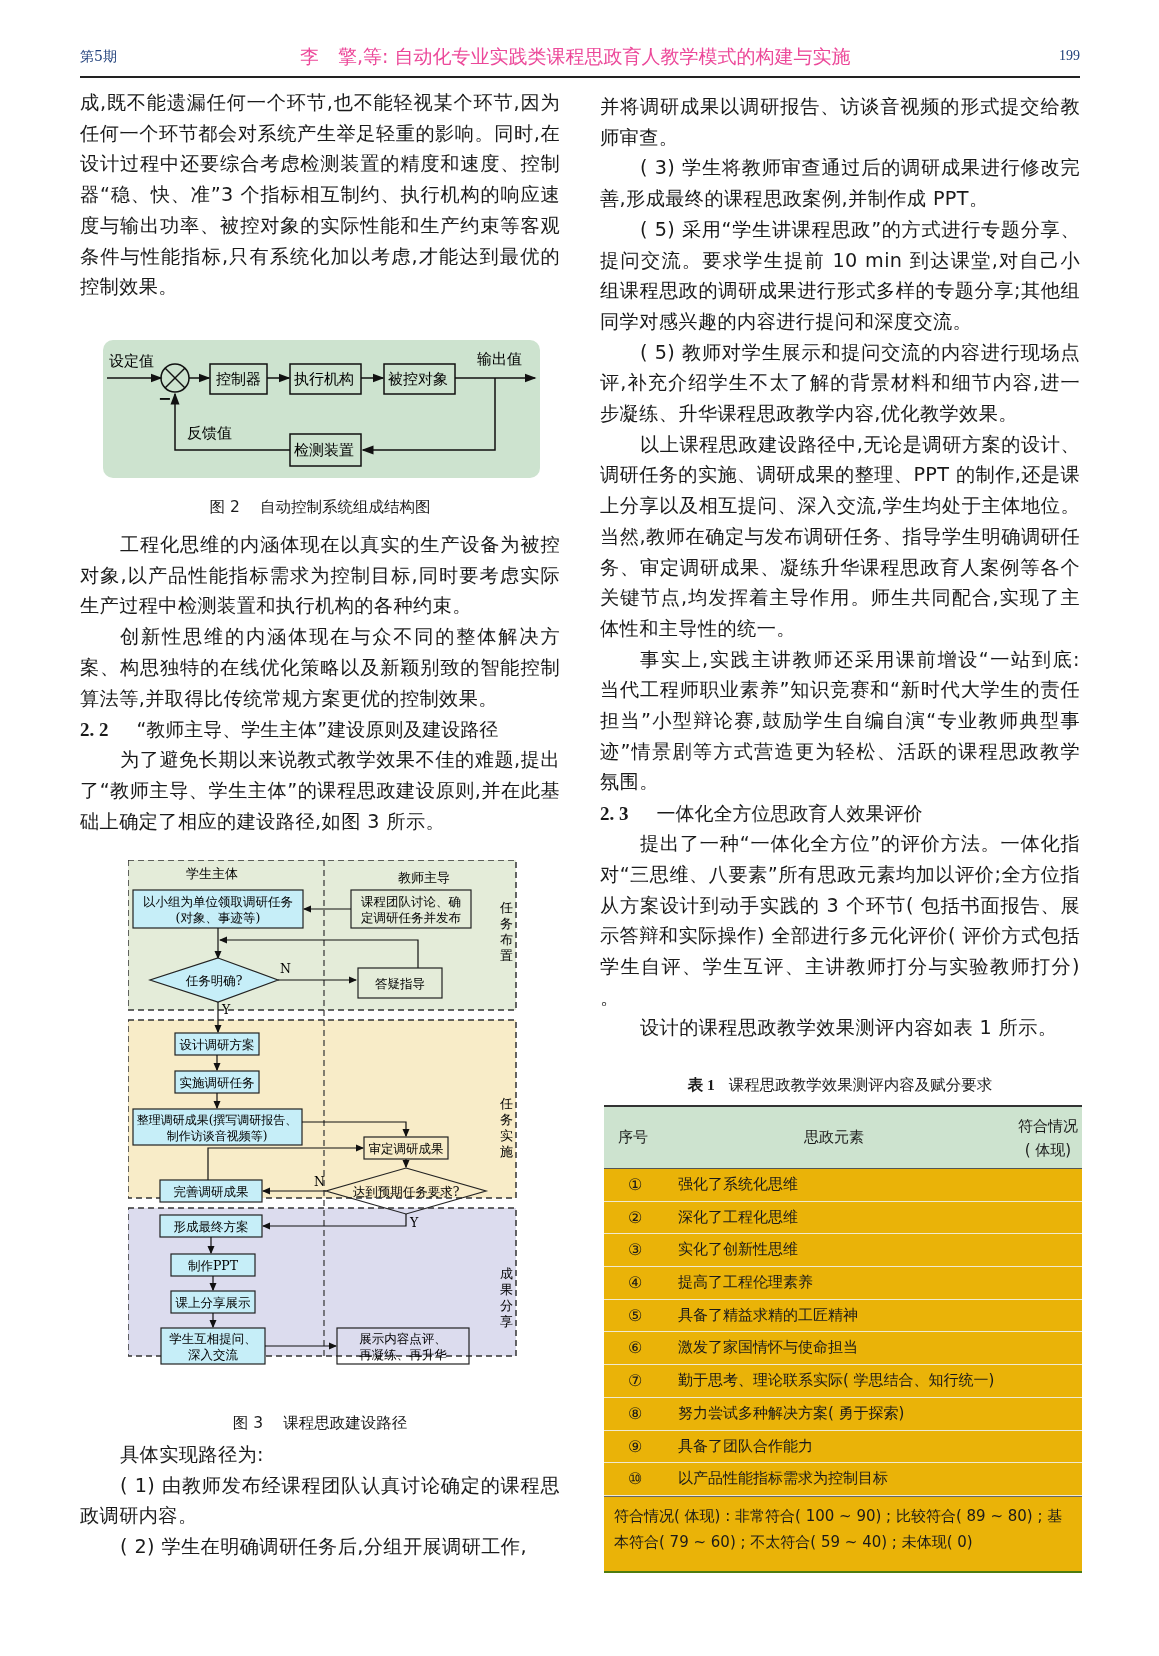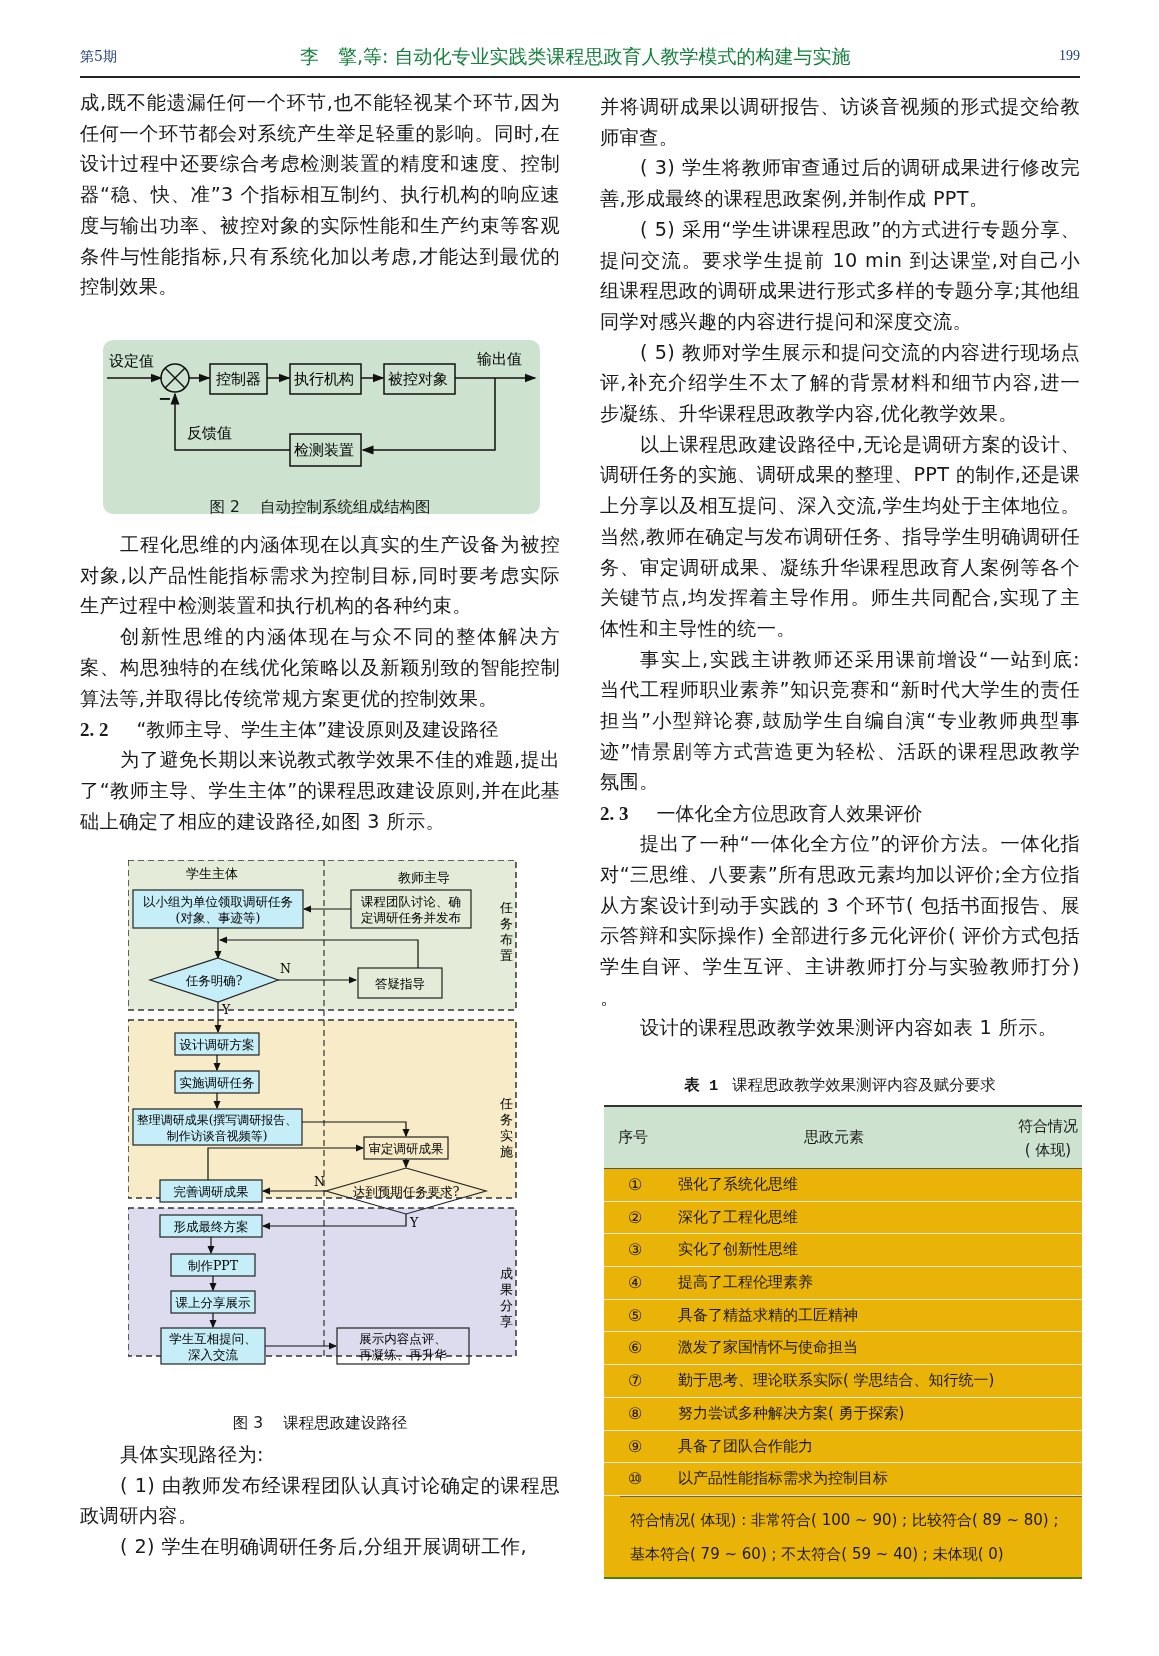--- a/index.html
+++ b/index.html
@@ -1,54 +1,54 @@
 <!DOCTYPE html>
 <html><head>
 <meta charset="utf-8">
 <style>
   html, body { margin:0; padding:0; background:#ffffff; }
   body { width:1159px; height:1656px; position:relative; overflow:hidden;
          font-family:"DejaVu Sans", "Liberation Sans", sans-serif; color:#1a1a1a; }
   .hdr { position:absolute; left:80px; top:44px; width:1000px; height:30px; }
   .hdr .issue { position:absolute; left:0; top:4px; font-size:14px; color:#1f3f7a; font-family:"DejaVu Serif", serif; }
-  .hdr .title { position:absolute; left:220px; top:0; font-size:19px; color:#15803d; white-space:nowrap; }
+  .hdr .title { position:absolute; left:220px; top:0; font-size:19px; color:#ec4899; white-space:nowrap; }
   .hdr .pg { position:absolute; right:0; top:4px; font-size:14px; color:#1f3f7a; font-family:"Liberation Serif", serif; }
   .hdr-rule { position:absolute; left:80px; top:76px; width:1000px; height:0; border-top:2.5px solid #222; }
 
   .col { position:absolute; width:480px; }
   .col-l { left:80px; }
   .col-r { left:600px; }
   .p { font-size:19.2px; line-height:30.7px; margin:0; text-align:justify; letter-spacing:0.4px; }
   .ind { text-indent:40px; }
   .sec { font-size:19px; line-height:31px; margin:0; }
   .sec b { font-family:"Liberation Serif", serif; font-weight:bold; margin-right:28px; }
   .cap { font-size:15.5px; text-align:center; margin:0; }
   .cap span.n { margin-right:20px; }
 
   
-  .fig2 { position:absolute; left:103px; top:340px; width:437px; height:174px; background:#cde3cf; border-radius:10px; }
+  .fig2 { position:absolute; left:103px; top:340px; width:437px; height:138px; background:#cde3cf; border-radius:10px; }
   .fig2 svg { position:absolute; left:0; top:0; }
   .cap2 { position:absolute; left:80px; top:497px; width:480px; }
 
   
   .fig3 { position:absolute; left:128px; top:860px; width:390px; height:545px; }
   .cap3 { position:absolute; left:80px; top:1413px; width:480px; }
 
   
   .tcap { position:absolute; left:600px; top:1075px; width:480px; font-size:15.5px; text-align:center; }
-  .tcap b { font-family:Liberation Mono, monospace; margin-right:14px; }
+  .tcap b { font-family:Liberation Serif, serif; margin-right:14px; }
   .tbl { position:absolute; left:604px; top:1105px; width:478px; border-top:2px solid #333; border-bottom:2px solid #4d7c0f; background:#eab308; }
   .thead { background:#cde3cf; height:61px; position:relative; border-bottom:1.5px solid #555; font-size:15px; }
   .thead .c1 { position:absolute; left:14px; top:21px; }
   .thead .c2 { position:absolute; left:200px; top:21px; }
   .thead .c3 { position:absolute; right:4px; top:7px; text-align:center; line-height:24px; }
   .row { height:31.7px; position:relative; font-size:15px; border-bottom:1px solid #f0ead0; }
   .row .n { position:absolute; left:24px; top:6px; font-family:"Liberation Serif", serif; font-size:16px; }
   .row .t { position:absolute; left:74px; top:6px; }
-  .tfoot { border-top:1px solid #666; padding:6px 10px 6px 10px; font-size:15px; line-height:34px;margin-left:16px; }
+  .tfoot { border-top:1px solid #666; padding:6px 10px 16px 10px; font-size:15px; line-height:26px; }
 </style>
 </head>
 <body>
 
 <div class="hdr">
   <span class="issue">第5期</span>
   <span class="title">李　擎,等: 自动化专业实践类课程思政育人教学模式的构建与实施</span>
   <span class="pg">199</span>
 </div>
 <div class="hdr-rule"></div>

